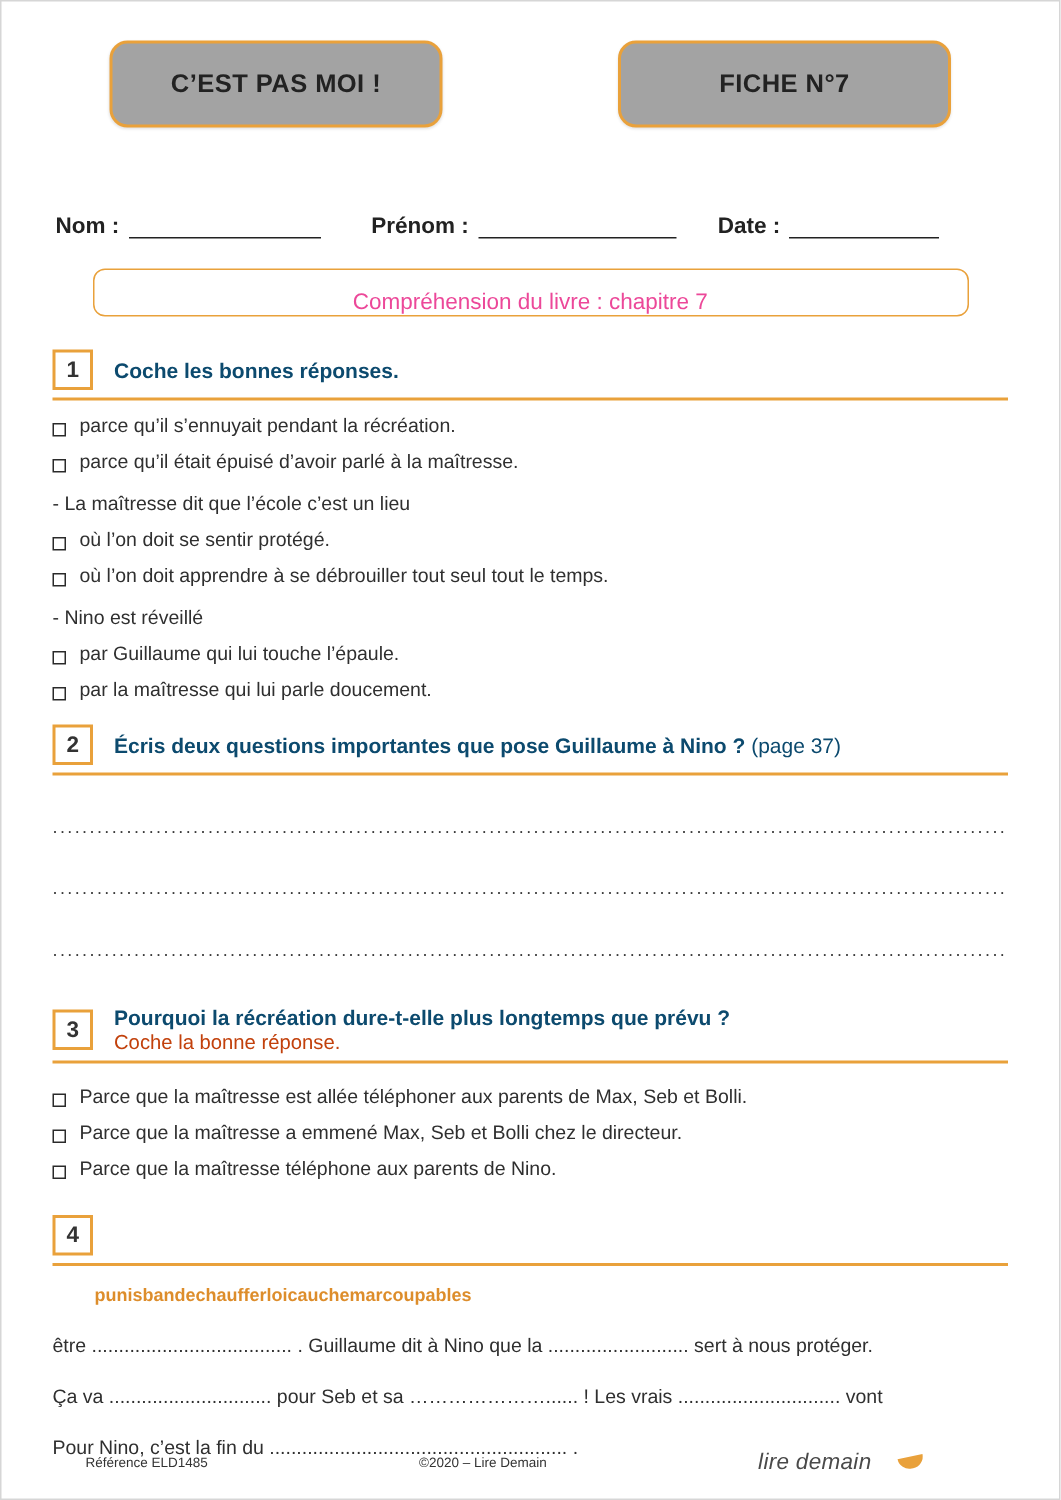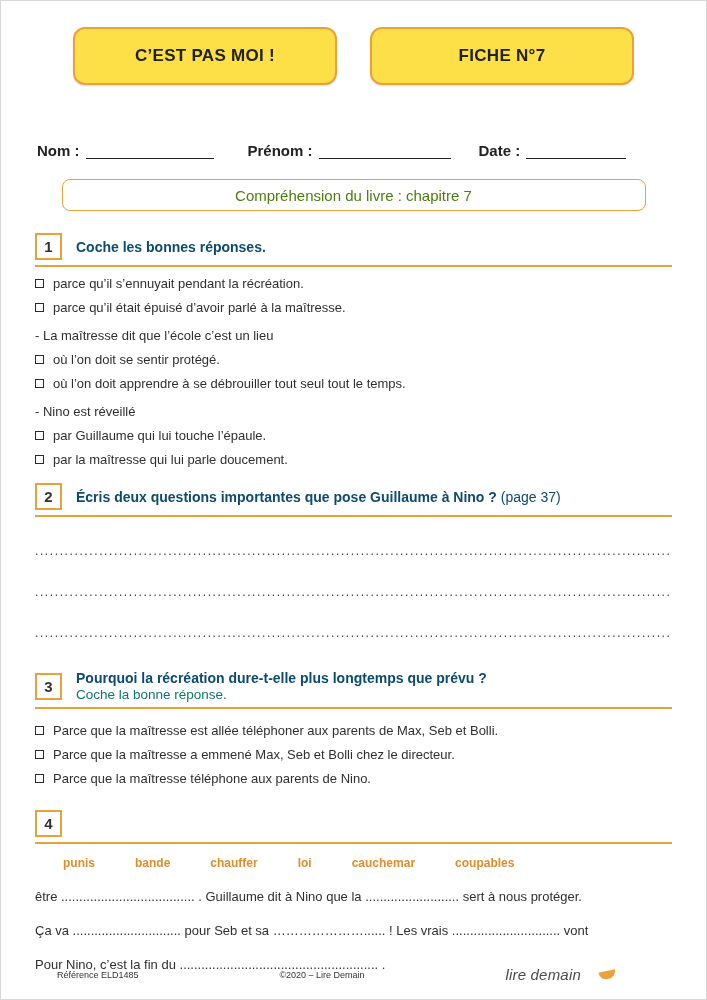--- a/index.html
+++ b/index.html
@@ -11,67 +11,67 @@
   html,body{margin:0;padding:0;background:#e8e8e8;}
   .page{
     width:707px;height:1000px;margin:0 auto;position:relative;
     background:#fff;border:1px solid #d6d6d6;overflow:hidden;
     font-family:"Liberation Sans", sans-serif;color:var(--ink);
     padding:0 34px;
   }
   
   .top-boxes{display:flex;justify-content:space-between;margin:26px 38px 0 38px;}
   .badge-box{
-    width:264px;height:58px;border:2px solid var(--orange);border-radius:12px;
+    width:222px;height:58px;border:2px solid var(--orange);border-radius:12px;
     display:flex;align-items:center;justify-content:center;
     font-weight:bold;font-size:17px;letter-spacing:.3px;color:#222;
-    box-shadow:0 1px 2px rgba(0,0,0,.12);background:#fde047;
+    box-shadow:0 1px 2px rgba(0,0,0,.12);background:#a3a3a3;
   }
   
   .identity-row{display:flex;align-items:flex-end;margin:30px 2px 0 2px;font-size:15px;font-weight:bold;color:#222;}
   .blank-line{display:inline-block;border-bottom:1.5px solid #222;height:16px;margin:0 6px;}
   .bl-nom{width:128px;}
   .bl-prenom{width:132px;}
   .bl-date{width:100px;}
   .id-gap1{margin-left:28px;}
   .id-gap2{margin-left:22px;margin-top:27px;}
   
   .subtitle-box{
     margin:20px auto 0 auto;width:584px;height:32px;border:1.5px solid var(--orange);
-    border-radius:8px;display:flex;align-items:center;justify-content:center;
-    font-size:15px;color:#4d7c0f;background:#fff;
+    border-radius:8px;display:flex;align-items:flex-end;justify-content:center;
+    font-size:15px;color:#ec4899;background:#fff;
   }
   
   .sec-header{display:flex;align-items:center;gap:14px;border-bottom:2px solid var(--orange);padding-bottom:5px;}
   .sec-num{
     width:27px;height:27px;border:2px solid var(--orange);flex:0 0 auto;
     display:flex;align-items:center;justify-content:center;
     font-weight:bold;font-size:15px;color:#333;background:#fff;
   }
   .sec-title{font-weight:bold;font-size:14px;color:#0c4a6e;}
   .sec-title .normal{font-weight:normal;}
-  .sec-subtitle{font-weight:normal;font-size:13.5px;color:#0f766e;margin-top:1px;}
+  .sec-subtitle{font-weight:normal;font-size:13.5px;color:#c2410c;margin-top:1px;}
   .sec1{margin-top:22px;}
   .sec2{margin-top:16px;}
   .sec3{margin-top:30px;}
   .sec4{margin-top:24px;}
   
   .statement{font-size:13px;margin-top:13px;color:#2f2f2f;}
-  .option{font-size:13px;margin-top:9px;display:flex;align-items:center;color:#2f2f2f;}
+  .option{font-size:13px;margin-top:9px;display:flex;align-items:flex-end;color:#2f2f2f;}
   .cbx{
     display:inline-block;width:9px;height:9px;border:1.6px solid #2a2a2a;
     margin-right:9px;flex:0 0 auto;position:relative;top:0px;background:#fff;
   }
   
   .dots-line{
     margin-top:27px;width:100%;overflow:hidden;white-space:nowrap;
     font-size:12px;letter-spacing:1.6px;color:#3a3a3a;height:14px;
   }
   
-  .word-bank{display:flex;gap:40px;padding-left:28px;margin-top:12px;}
+  .word-bank{display:flex;padding-left:28px;margin-top:12px;}
   .word-bank span{font-weight:bold;font-size:12px;color:var(--orange-text);}
   
   .fill-line{font-size:13px;margin-top:19px;color:#2f2f2f;white-space:nowrap;overflow:hidden;}
   
   .footer{
     position:absolute;left:0;right:0;bottom:16px;
     display:flex;align-items:center;justify-content:space-between;
     padding:0 90px 0 56px;font-size:9px;color:#333;
   }
   .logo{display:flex;align-items:center;gap:16px;font-size:15px;color:#4a4a4a;font-style:italic;font-weight:normal;letter-spacing:.2px;}

